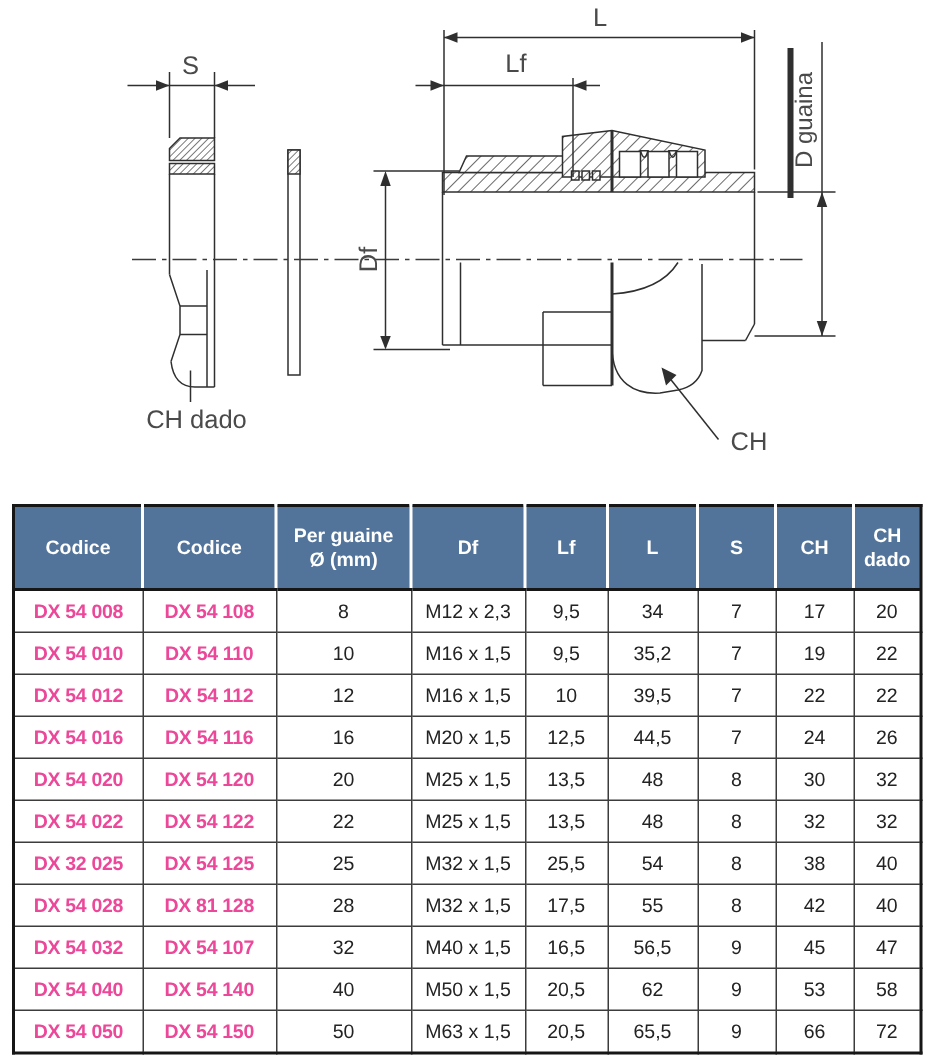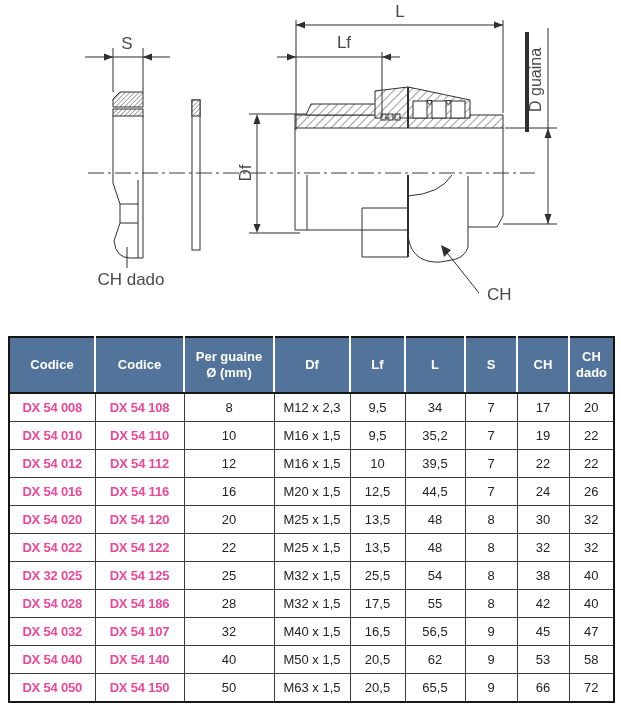--- a/index.html
+++ b/index.html
@@ -246,21 +246,21 @@
           <td>25</td>
           <td>M32 x 1,5</td>
           <td>25,5</td>
           <td>54</td>
           <td>8</td>
           <td>38</td>
           <td>40</td>
         </tr>
         <tr>
           <td class="code">DX 54 028</td>
-          <td class="code">DX 54 186</td>
+          <td class="code">DX 81 128</td>
           <td>28</td>
           <td>M32 x 1,5</td>
           <td>17,5</td>
           <td>55</td>
           <td>8</td>
           <td>42</td>
           <td>40</td>
         </tr>
         <tr>
           <td class="code">DX 54 032</td>

